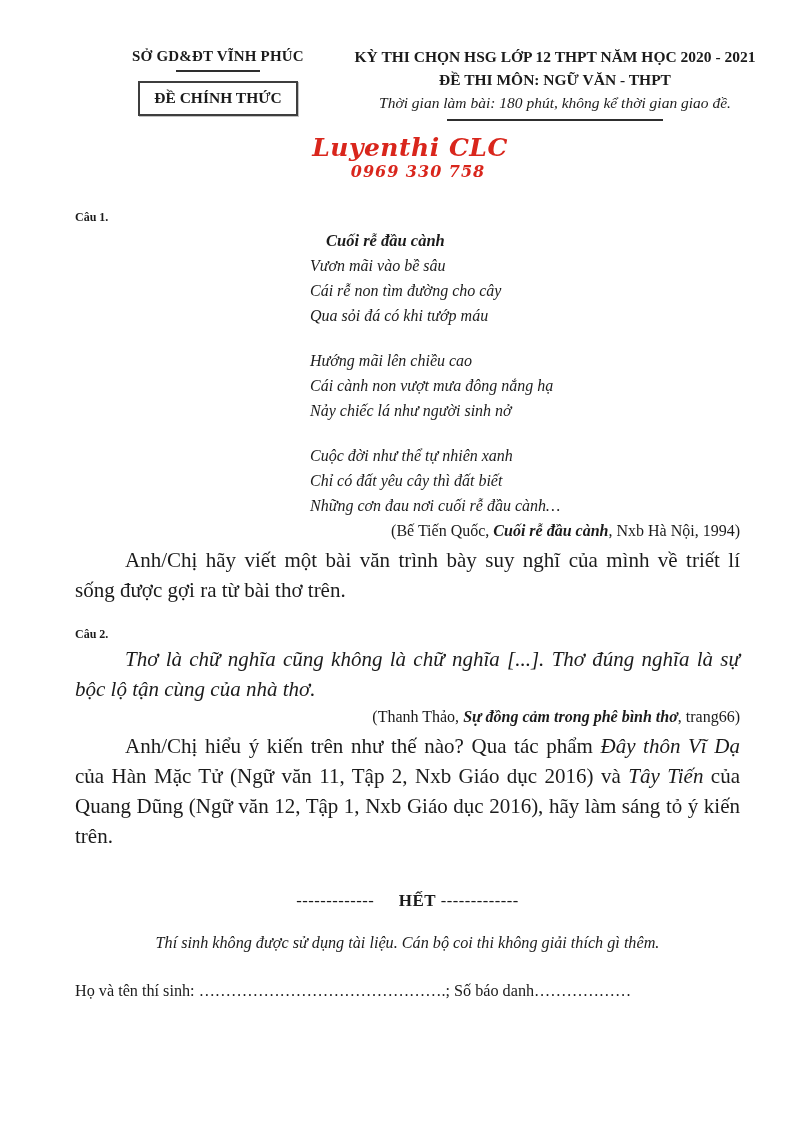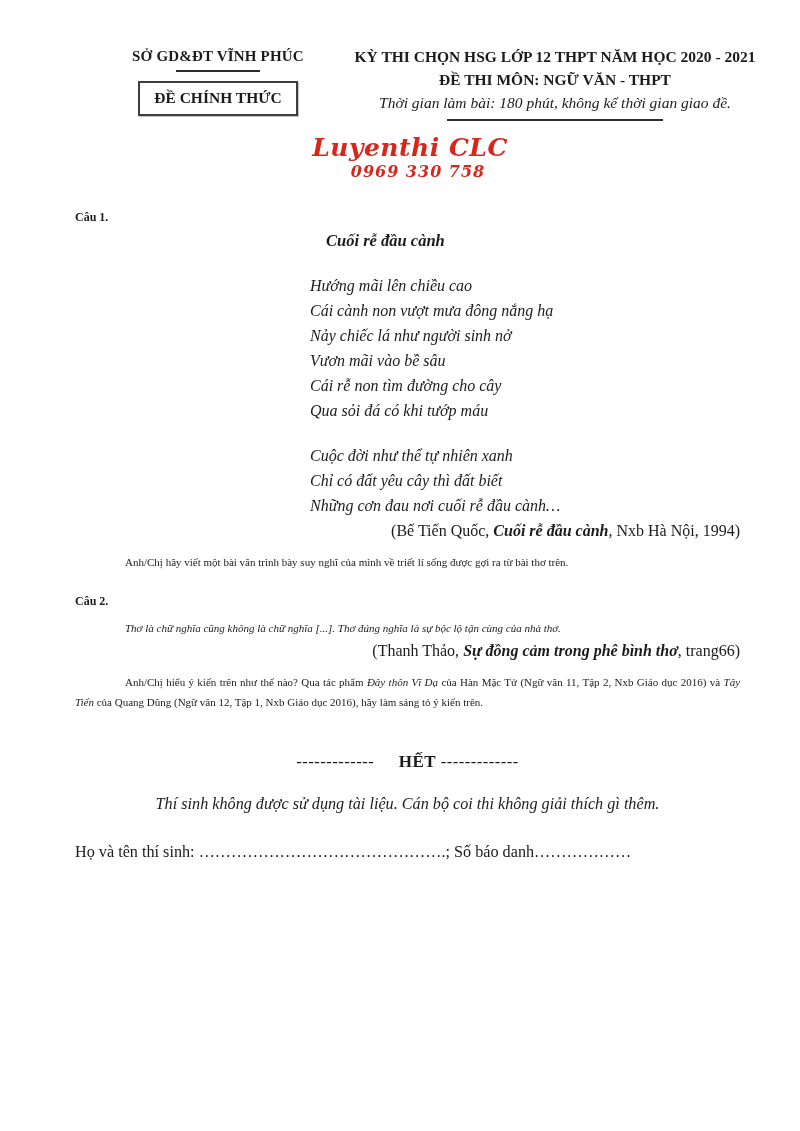--- a/index.html
+++ b/index.html
@@ -39,21 +39,21 @@
   .content { margin:0 60px 0 75px; font-size:16px; }
   .q-label { font-weight:bold; font-size:12px; }
   .q1 { margin-top:29px; }
   .q2 { margin-top:22px; }
   .poem { margin-left:235px; margin-top:3px; }
   .poem-title { font-weight:bold; font-style:italic; font-size:16.5px; line-height:25px; padding-left:16px; }
   .pline { font-style:italic; font-size:16px; line-height:25px; white-space:nowrap; }
   .stanza.gap { margin-top:20px; }
   .attribution { text-align:right; font-size:16px; line-height:25px; }
   .attribution .atitle { font-weight:bold; font-style:italic; }
-  .para { text-align:justify; text-indent:50px; line-height:20px; font-size:11px; margin-top:9px; }
+  .para { text-align:justify; text-indent:50px; line-height:30px; font-size:21px; margin-top:2px; }
   .quote { font-style:italic; }
   .wtitle { font-style:italic; }
   .het { text-align:center; margin-top:40px; font-size:16.5px; letter-spacing:0.5px; }
   .het-b { font-weight:bold; font-size:17px; letter-spacing:0.5px;margin-left:20px; }
   .notice { text-align:center; font-style:italic; margin-top:23px; font-size:16.2px; }
   .candidate-line { margin-top:29px; font-size:16.2px; }
 </style>
 </head>
 <body>
 
@@ -79,29 +79,29 @@
     <div class="logo-name">Luyenthi CLC</div>
     <div class="logo-phone">0969 330 758</div>
   </div>
 
   <main class="content">
 
     <div class="q-label q1">Câu 1.</div>
 
     <section class="poem">
       <div class="poem-title">Cuối rễ đầu cành</div>
+      <div class="stanza">
+        <div class="pline">Vươn mãi vào bề sâu</div>
+        <div class="pline">Cái rễ non tìm đường cho cây</div>
+        <div class="pline">Qua sỏi đá có khi tướp máu</div>
+      </div>
       <div class="stanza gap">
         <div class="pline">Hướng mãi lên chiều cao</div>
         <div class="pline">Cái cành non vượt mưa đông nắng hạ</div>
         <div class="pline">Nảy chiếc lá như người sinh nở</div>
-      </div>
-      <div class="stanza">
-        <div class="pline">Vươn mãi vào bề sâu</div>
-        <div class="pline">Cái rễ non tìm đường cho cây</div>
-        <div class="pline">Qua sỏi đá có khi tướp máu</div>
       </div>
       <div class="stanza gap">
         <div class="pline">Cuộc đời như thể tự nhiên xanh</div>
         <div class="pline">Chỉ có đất yêu cây thì đất biết</div>
         <div class="pline">Những cơn đau nơi cuối rễ đầu cành…</div>
       </div>
     </section>
 
     <div class="attribution"><span>(Bế Tiến Quốc, </span><span class="atitle">Cuối rễ đầu cành</span><span>, Nxb Hà Nội, 1994)</span></div>
 

